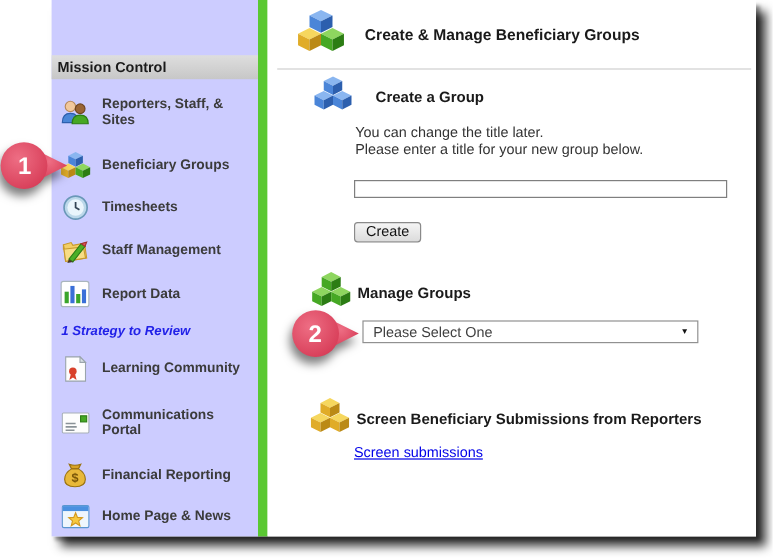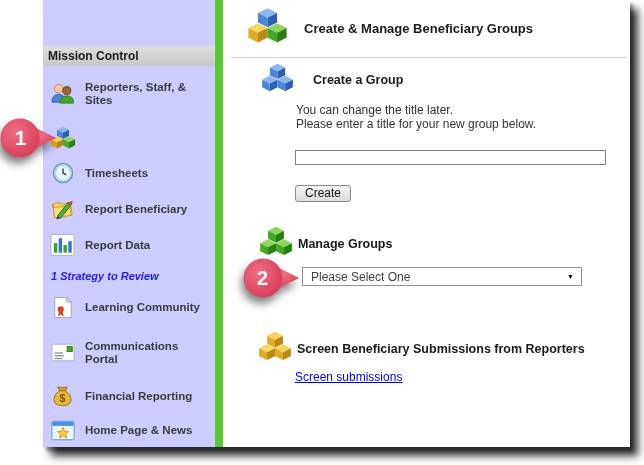--- a/index.html
+++ b/index.html
@@ -97,20 +97,21 @@
       </div>
 
       <div class="side-row" style="top:126px">
         <span class="side-ico">
           <svg viewBox="0 0 30 26" width="26" height="24">
             <use href="#cube-blue" x="8" y="0"></use>
             <use href="#cube-yellow" x="1" y="11"></use>
             <use href="#cube-green" x="15" y="11"></use>
           </svg>
         </span>
+        <span class="side-label">Beneficiary Groups</span>
       </div>
 
       <div class="side-row" style="top:162px">
         <span class="side-ico">
           <svg viewBox="0 0 24 24" width="22" height="22">
             <circle cx="12" cy="12" r="10.5" fill="#bcd8ea" stroke="#6a98b8" stroke-width="1.5"></circle>
             <circle cx="12" cy="12" r="7.5" fill="#eaf5fc"></circle>
             <path d="M12 7 V12 L15.5 14" stroke="#334455" stroke-width="1.6" fill="none"></path>
           </svg>
         </span>
@@ -120,21 +121,21 @@
       <div class="side-row" style="top:198px">
         <span class="side-ico">
           <svg viewBox="0 0 26 24" width="24" height="23">
             <path d="M2 6 L9 4 L10.5 6.5 L21 4.5 L23 18 L4 21 Z" fill="#f3cf66" stroke="#c79a2e"></path>
             <path d="M2 6 L4 21 L22 18 L20 8 L2 10 Z" fill="#f7dd85" stroke="#c79a2e"></path>
             <path d="M7 19 L18 5 L21.5 7.5 L10.5 21.5 Z" fill="#4caf27" stroke="#2c7d14"></path>
             <path d="M18 5 L21.5 7.5 L23 3.5 Z" fill="#e05555" stroke="#a03030"></path>
             <path d="M7 19 L10.5 21.5 L5.5 22.5 Z" fill="#4a3a2a"></path>
           </svg>
         </span>
-        <span class="side-label">Report Beneficiary</span>
+        <span class="side-label">Staff Management</span>
       </div>
 
       <div class="side-row" style="top:233px">
         <span class="side-ico">
           <svg viewBox="0 0 26 24" width="25" height="24">
             <rect x="1" y="1" width="24" height="22" rx="2" fill="#fff" stroke="#aab6be"></rect>
             <rect x="4" y="10" width="3.6" height="10" fill="#3aa52a"></rect>
             <rect x="9" y="5" width="3.6" height="15" fill="#3a6fd8"></rect>
             <rect x="14" y="12" width="3.6" height="8" fill="#3aa52a"></rect>
             <rect x="19" y="8" width="3.6" height="12" fill="#3a6fd8"></rect>

